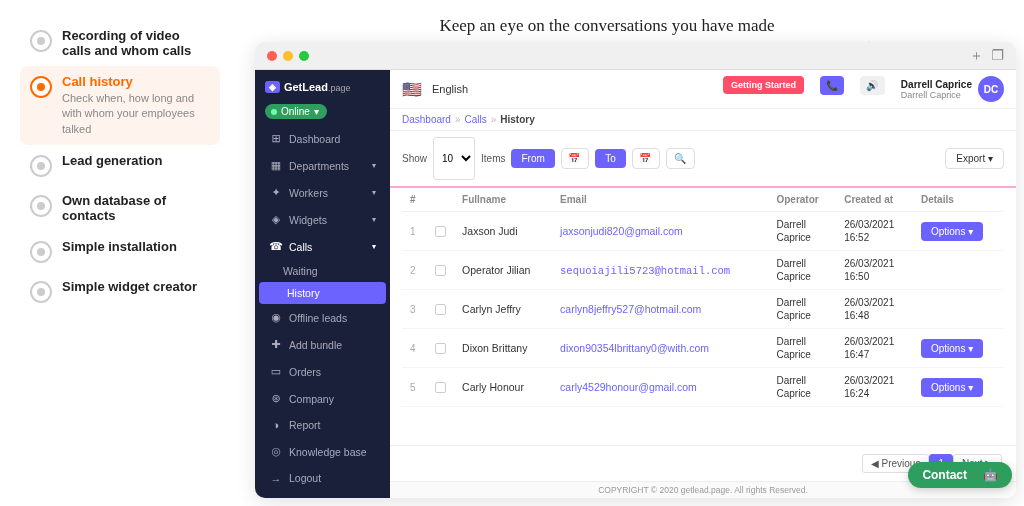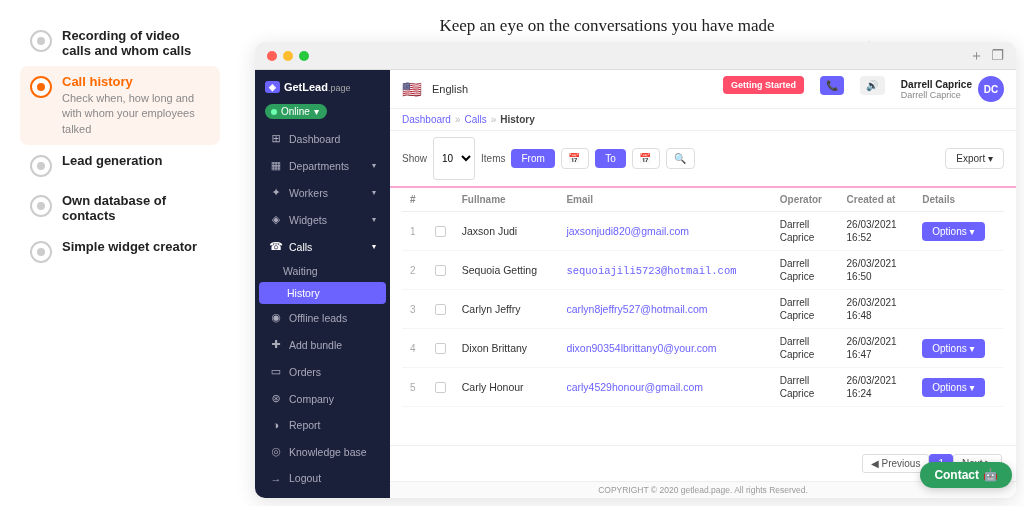--- a/index.html
+++ b/index.html
@@ -465,21 +465,21 @@
       bottom: 18px;
       right: 12px;
       background: #2d9e5e;
       color: #fff;
       border-radius: 22px;
       padding: 6px 14px;
       font-size: 12px;
       font-weight: 600;
       display: flex;
       align-items: center;
-      gap: 4px;
+      gap: 16px;
       cursor: pointer;
       box-shadow: 0 2px 8px rgba(0,0,0,0.2);
     }
   </style>
 </head>
 <body>
 
 <div class="left-panel">
   <div id="features-list">
       <div class="feature-item">
@@ -508,20 +508,29 @@
       <div class="title">Lead generation</div>
 
     </div>
   </div>
       <div class="feature-item">
     <div class="feature-icon">
       <div class="feature-icon-inner"></div>
     </div>
     <div class="feature-text">
       <div class="title">Own database of contacts</div>
+
+    </div>
+  </div>
+      <div class="feature-item">
+    <div class="feature-icon">
+      <div class="feature-icon-inner"></div>
+    </div>
+    <div class="feature-text">
+      <div class="title">Simple installation</div>
 
     </div>
   </div>
       <div class="feature-item">
     <div class="feature-icon">
       <div class="feature-icon-inner"></div>
     </div>
     <div class="feature-text">
       <div class="title">Simple widget creator</div>
 
@@ -690,21 +699,21 @@
     <td class="date-cell">26/03/2021<br>16:52</td>
     <td>
       <button class="btn-options">Options ▾</button>
     </td>
   </tr>
               <tr>
     <td class="row-num">2</td>
     <td class="checkbox-cell">
                   <div class="cb"></div>
                 </td>
-    <td>Sequoia Getting</td>
+    <td>Operator Jilian</td>
     <td><a href="#" style="color:#6c63ff;text-decoration:none;font-family:Liberation Mono, monospace;">sequoiajili5723@hotmail.com</a></td>
     <td class="operator-cell">Darrell<br>Caprice</td>
     <td class="date-cell">26/03/2021<br>16:50</td>
     <td>
       
     </td>
   </tr>
               <tr>
     <td class="row-num">3</td>
     <td class="checkbox-cell">
@@ -717,21 +726,21 @@
     <td>
       
     </td>
   </tr>
               <tr>
     <td class="row-num">4</td>
     <td class="checkbox-cell">
                   <div class="cb"></div>
                 </td>
     <td>Dixon Brittany</td>
-    <td><a href="#" style="color:#6c63ff;text-decoration:none;">dixon90354lbrittany0@your.com</a></td>
+    <td><a href="#" style="color:#6c63ff;text-decoration:none;">dixon90354lbrittany0@with.com</a></td>
     <td class="operator-cell">Darrell<br>Caprice</td>
     <td class="date-cell">26/03/2021<br>16:47</td>
     <td>
       <button class="btn-options">Options ▾</button>
     </td>
   </tr>
               <tr>
     <td class="row-num">5</td>
     <td class="checkbox-cell">
                   <div class="cb"></div>

